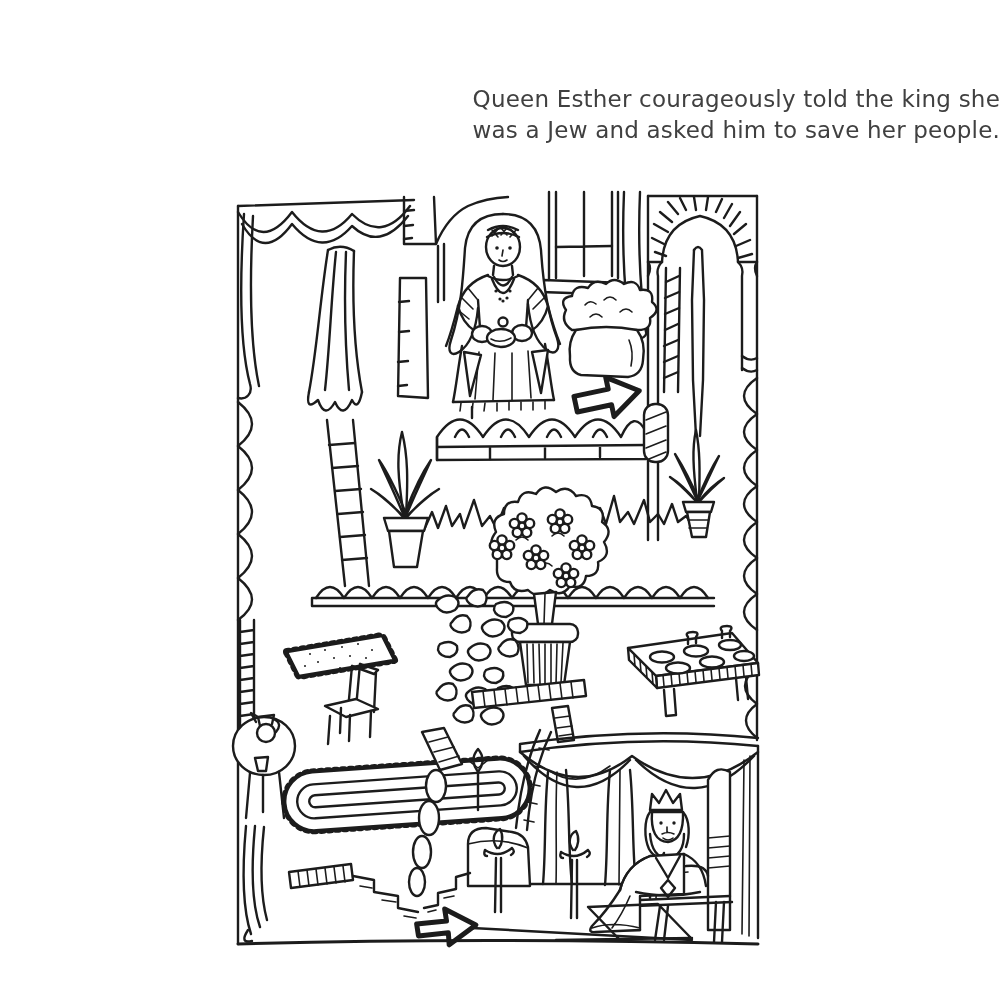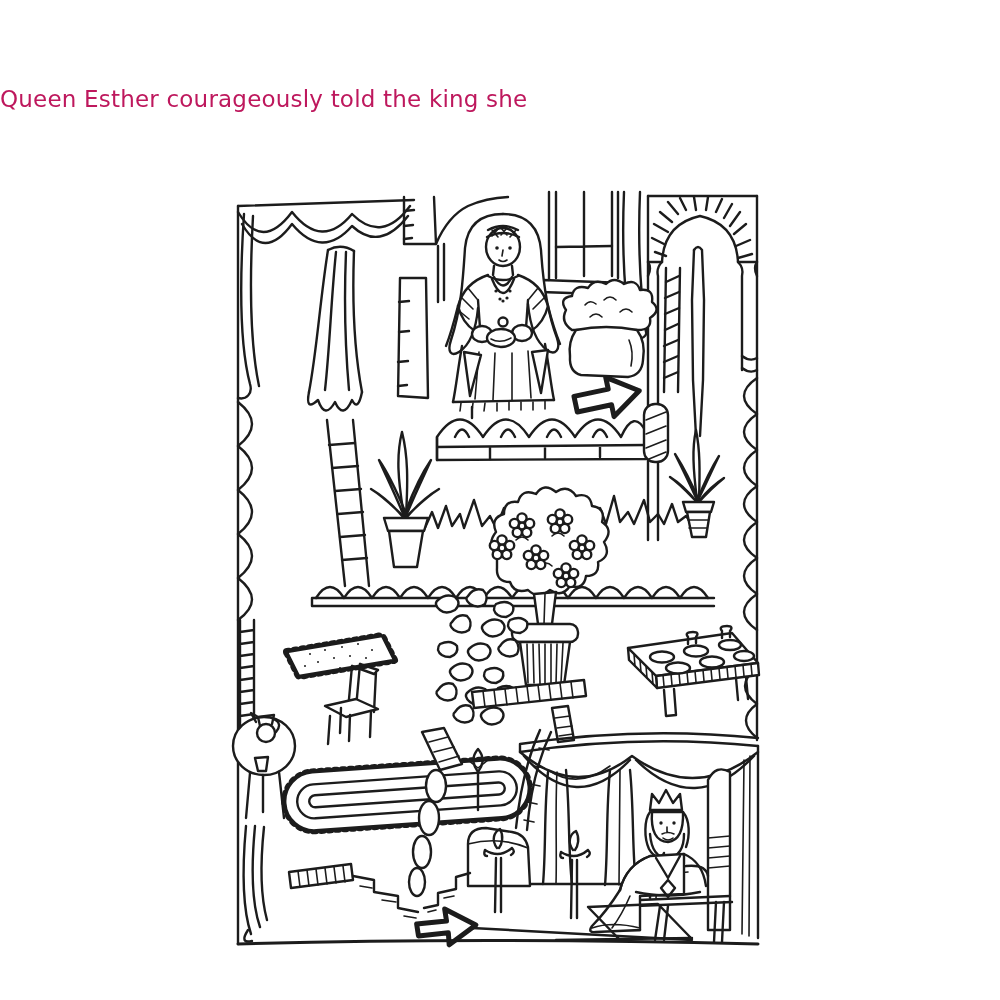--- a/index.html
+++ b/index.html
@@ -1,34 +1,35 @@
 <!DOCTYPE html>
 <html><head>
 <meta charset="utf-8">
 <style>
   html,body{margin:0;padding:0;background:#fff;}
   .page{position:relative;width:1000px;height:1000px;background:#fff;overflow:hidden;
         font-family:"DejaVu Sans",sans-serif;}
-  .caption{position:absolute;top:84px;left:0;width:1000px;text-align:left;
-           color:#be185d;font-size:23px;line-height:31px;letter-spacing:.2px;}
+  .caption{position:absolute;top:84px;left:0;width:1000px;text-align:right;
+           color:#404040;font-size:23px;line-height:31px;letter-spacing:.2px;}
   svg{position:absolute;left:0;top:0;}
   svg *{stroke:#1c1c1c;fill:none;stroke-width:2.4;stroke-linecap:round;stroke-linejoin:round;}
   svg .fw{fill:#ffffff;}
   svg .bold{stroke-width:5;}
   svg .thin{stroke-width:1.6;}
   svg .fringe{stroke-width:8;stroke-dasharray:1.8 5.8;}
   svg .dot{fill:#1c1c1c;stroke:none;}
 </style>
 </head>
 <body>
 
 <div class="page">
 
   <div class="caption">
     <div>Queen Esther courageously told the king she</div>
+    <div>was a Jew and asked him to save her people.</div>
   </div>
 
   <svg width="1000" height="1000" viewBox="0 0 1000 1000">
     <defs>
       <g id="daisy">
         <circle class="fw" cx="0" cy="-8" r="4.6"></circle>
           <circle class="fw" cx="7.6" cy="-2.5" r="4.6"></circle>
         <circle class="fw" cx="4.7" cy="6.5" r="4.6"></circle>
           <circle class="fw" cx="-4.7" cy="6.5" r="4.6"></circle>
         <circle class="fw" cx="-7.6" cy="-2.5" r="4.6"></circle>

